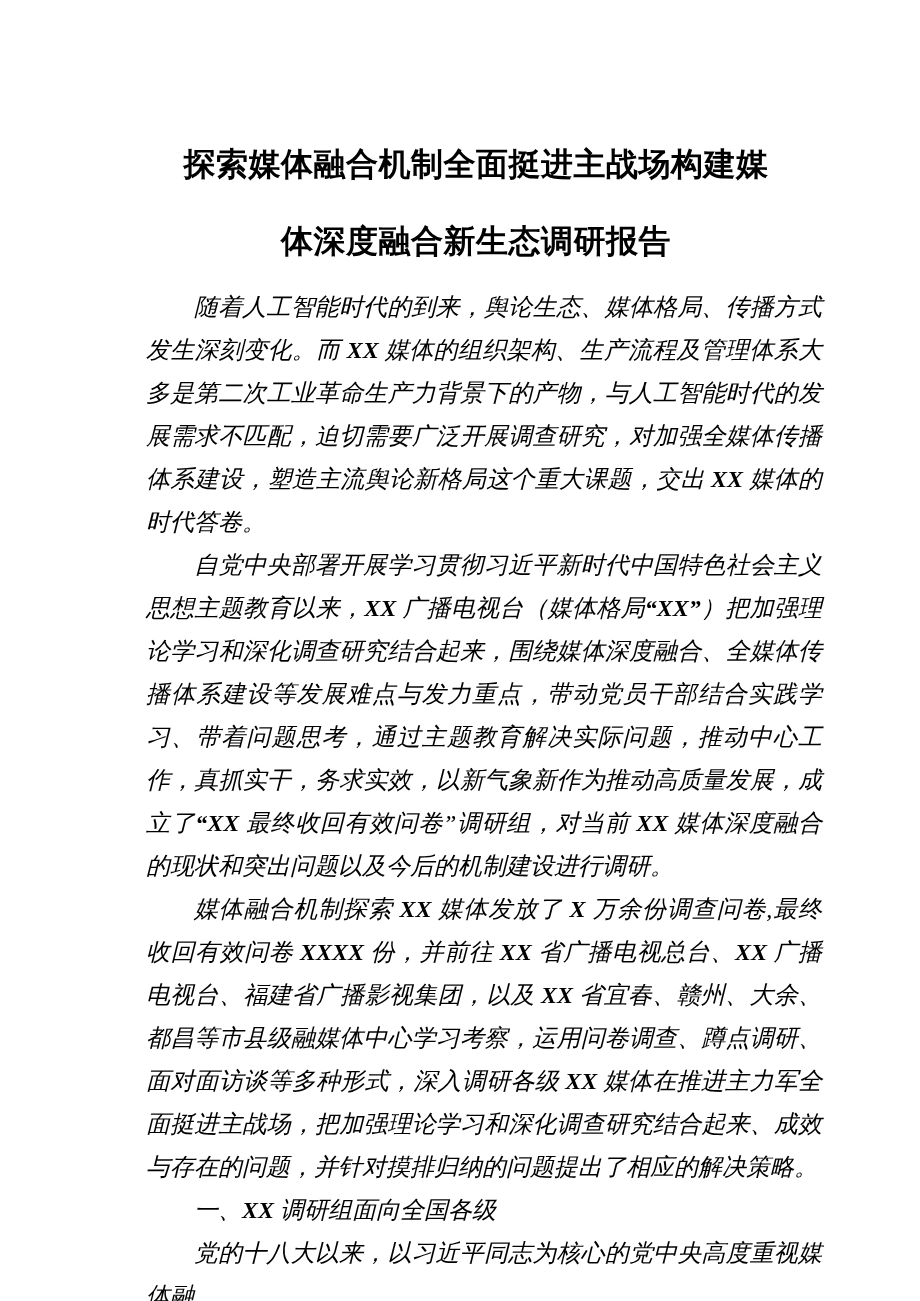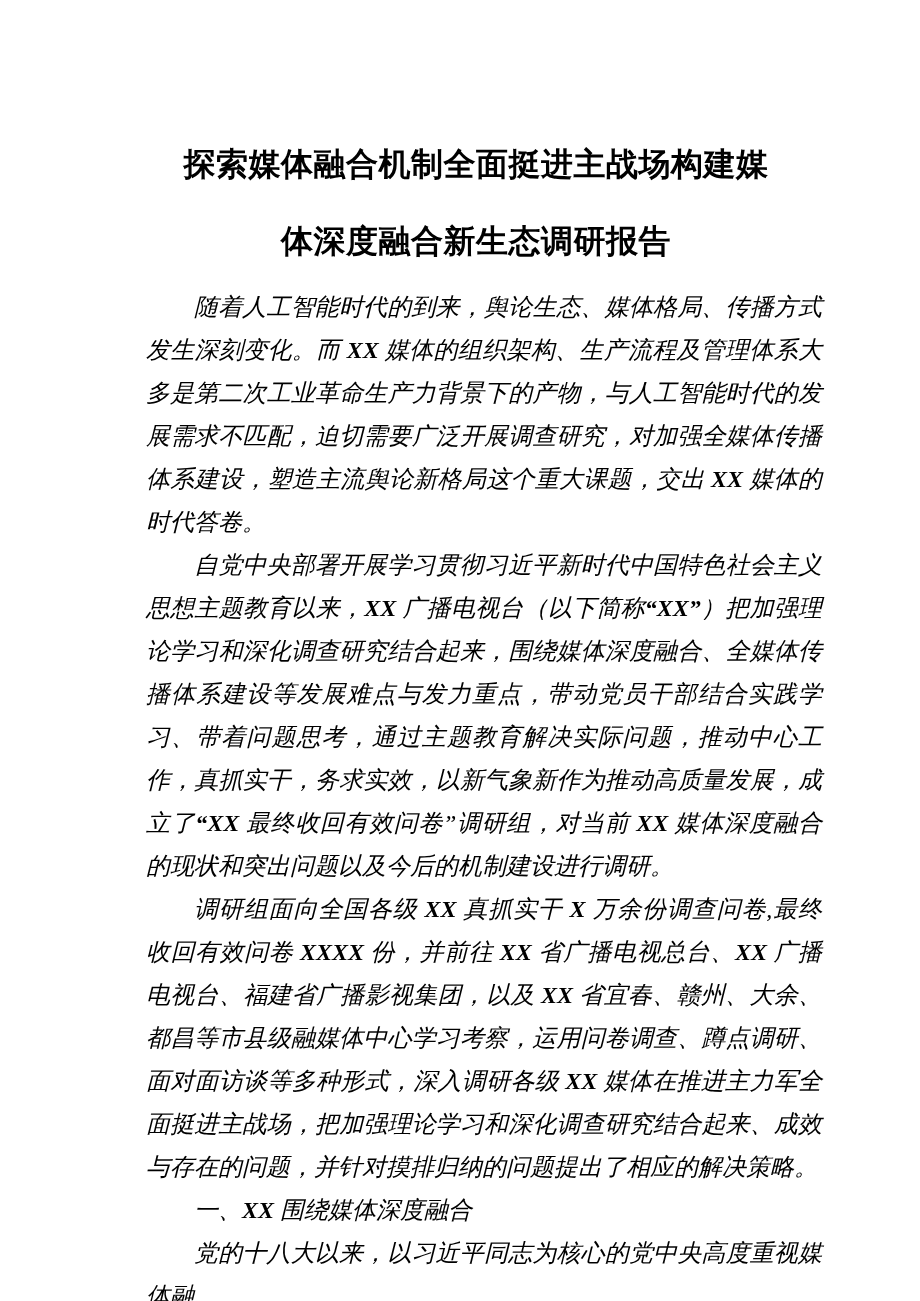--- a/index.html
+++ b/index.html
@@ -49,19 +49,19 @@
 </style>
 </head>
 <body>
 
 <div class="page">
 
   <div class="doc-title">探索媒体融合机制全面挺进主战场构建媒体深度融合新生态调研报告</div>
 
   <div class="doc-body">
     <p><span>随着人工智能时代的到来，舆论生态、媒体格局、传播方式发生深刻变化。而 </span><b>XX</b><span> 媒体的组织架构、生产流程及管理体系大多是第二次工业革命生产力背景下的产物，与人工智能时代的发展需求不匹配，迫切需要广泛开展调查研究，对加强全媒体传播体系建设，塑造主流舆论新格局这个重大课题，交出 </span><b>XX</b><span> 媒体的时代答卷。</span></p>
-    <p><span>自党中央部署开展学习贯彻习近平新时代中国特色社会主义思想主题教育以来，</span><b>XX</b><span> 广播电视台（以下简称</span><b>“XX”</b><span>）把加强理论学习和深化调查研究结合起来，围绕媒体深度融合、全媒体传播体系建设等发展难点与发力重点，带动党员干部结合实践学习、带着问题思考，通过主题教育解决实际问题，推动中心工作，真抓实干，务求实效，以新气象新作为推动高质量发展，成立了</span><b>“XX</b><span> 最终收回有效问卷”调研组，对当前 </span><b>XX</b><span> 媒体深度融合的现状和突出问题以及今后的机制建设进行调研。</span></p>
-    <p><span>调研组面向全国各级 </span><b>XX</b><span> 真抓实干 </span><b>X</b><span> 万余份调查问卷,最终收回有效问卷 </span><b>XXXX</b><span> 份，并前往 </span><b>XX</b><span> 省广播电视总台、</span><b>XX</b><span> 广播电视台、福建省广播影视集团，以及 </span><b>XX</b><span> 省宜春、赣州、大余、都昌等市县级融媒体中心学习考察，运用问卷调查、蹲点调研、面对面访谈等多种形式，深入调研各级 </span><b>XX</b><span> 媒体在推进主力军全面挺进主战场，把加强理论学习和深化调查研究结合起来、成效与存在的问题，并针对摸排归纳的问题提出了相应的解决策略。</span></p>
-    <p><span>一、</span><b>XX</b><span> 围绕媒体深度融合</span></p>
+    <p><span>自党中央部署开展学习贯彻习近平新时代中国特色社会主义思想主题教育以来，</span><b>XX</b><span> 广播电视台（媒体格局</span><b>“XX”</b><span>）把加强理论学习和深化调查研究结合起来，围绕媒体深度融合、全媒体传播体系建设等发展难点与发力重点，带动党员干部结合实践学习、带着问题思考，通过主题教育解决实际问题，推动中心工作，真抓实干，务求实效，以新气象新作为推动高质量发展，成立了</span><b>“XX</b><span> 最终收回有效问卷”调研组，对当前 </span><b>XX</b><span> 媒体深度融合的现状和突出问题以及今后的机制建设进行调研。</span></p>
+    <p><span>媒体融合机制探索 </span><b>XX</b><span> 媒体发放了 </span><b>X</b><span> 万余份调查问卷,最终收回有效问卷 </span><b>XXXX</b><span> 份，并前往 </span><b>XX</b><span> 省广播电视总台、</span><b>XX</b><span> 广播电视台、福建省广播影视集团，以及 </span><b>XX</b><span> 省宜春、赣州、大余、都昌等市县级融媒体中心学习考察，运用问卷调查、蹲点调研、面对面访谈等多种形式，深入调研各级 </span><b>XX</b><span> 媒体在推进主力军全面挺进主战场，把加强理论学习和深化调查研究结合起来、成效与存在的问题，并针对摸排归纳的问题提出了相应的解决策略。</span></p>
+    <p><span>一、</span><b>XX</b><span> 调研组面向全国各级</span></p>
     <p><span>党的十八大以来，以习近平同志为核心的党中央高度重视媒体融</span></p>
   </div>
 
 </div>
 
 </body></html>

